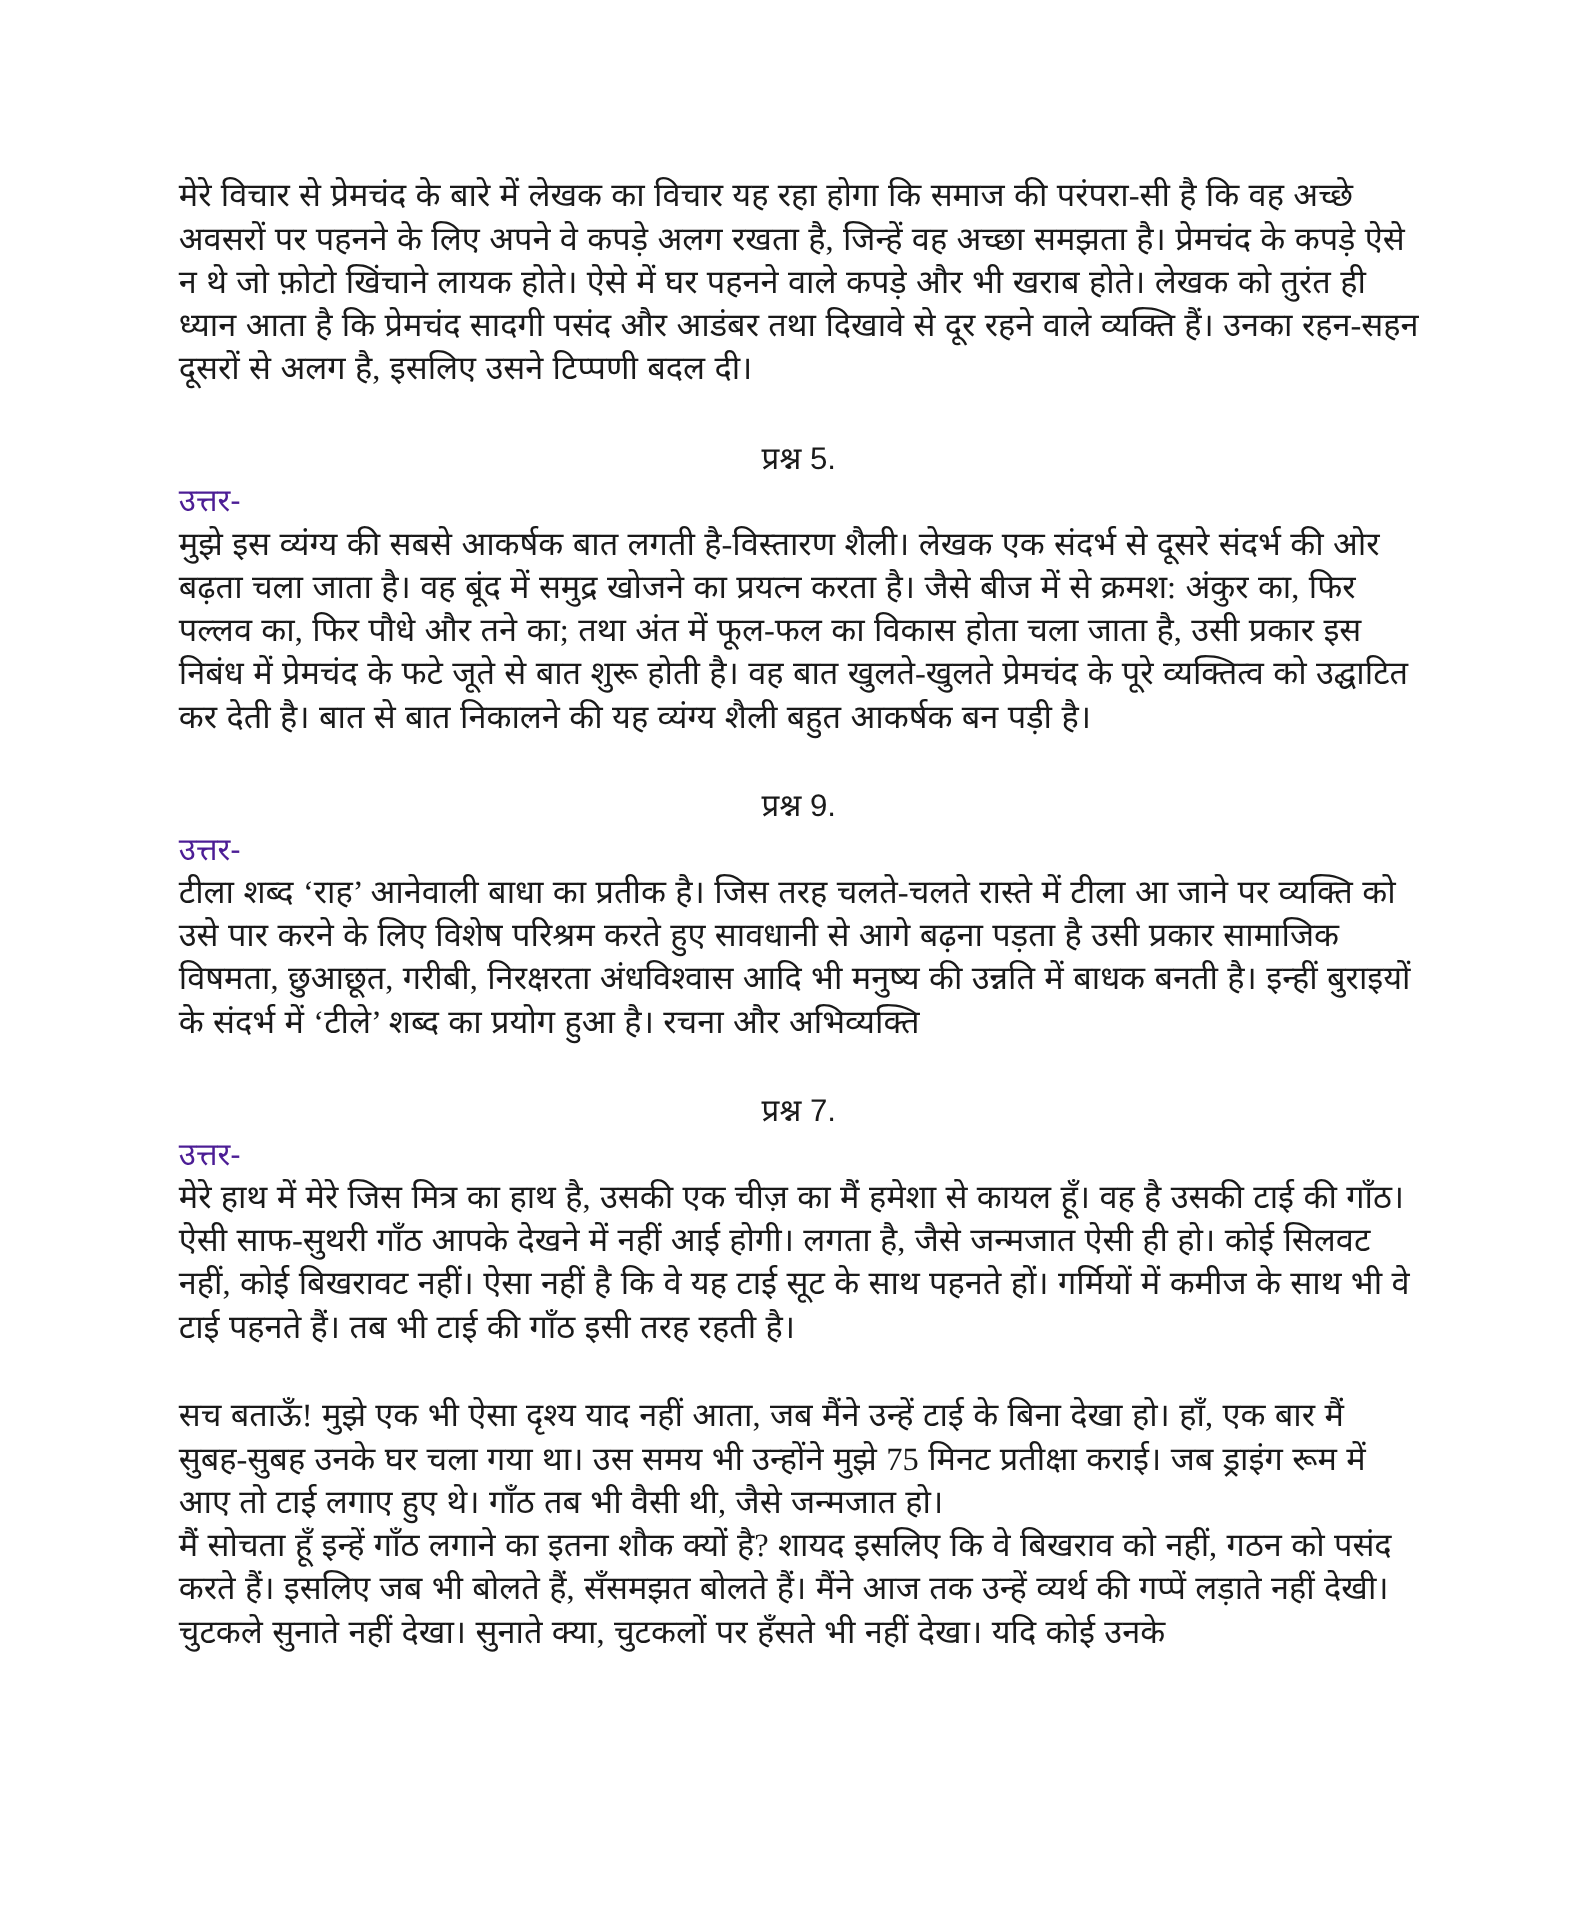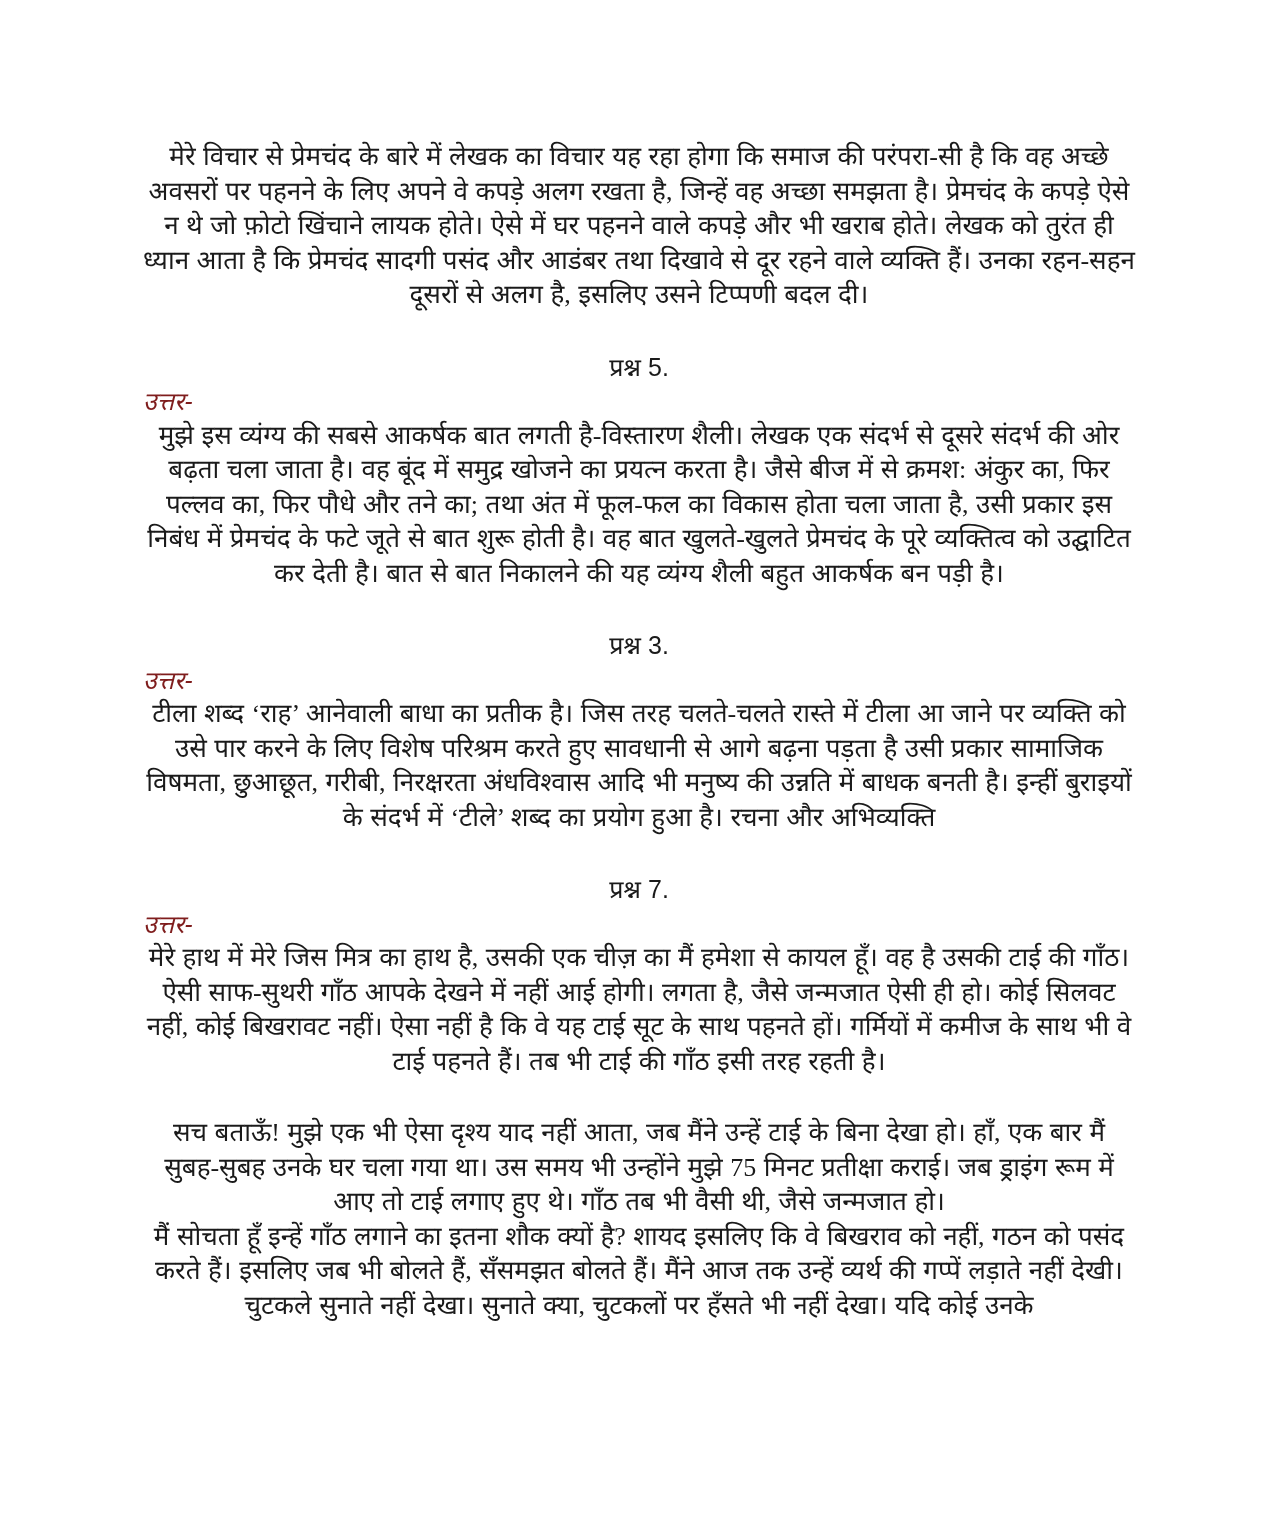--- a/index.html
+++ b/index.html
@@ -15,39 +15,38 @@
   .page {
     width: 1275px;
     height: 1527px;
     background: #ffffff;
     padding: 140px 140px 0 143px;
   }
   .para {
     font-size: 26px;
     line-height: 34.5px;
     color: #1a1a1a;
-    text-align: center;
+    text-align: left;
     word-spacing: 1px;
   }
   .q-block {
     margin-top: 37px;
   }
   .q-label {
     font-family: "Liberation Sans", "DejaVu Sans", sans-serif;
     font-size: 25px;
     line-height: 34.5px;
     color: #1a1a1a;
     text-align: center;
   }
   .answer-label {
     font-family: "Liberation Sans", "DejaVu Sans", sans-serif;
     font-size: 25px;
     line-height: 34.5px;
-    color: #7f1d1d;
-    font-style: italic;
+    color: #4c1d95;
   }
   .follow-para {
     margin-top: 37px;
   }
   .no-gap {
     margin-top: 0;
   }
 </style>
 </head>
 <body>
@@ -56,21 +55,21 @@
 
   <p class="para">मेरे विचार से प्रेमचंद के बारे में लेखक का विचार यह रहा होगा कि समाज की परंपरा-सी है कि वह अच्छे अवसरों पर पहनने के लिए अपने वे कपड़े अलग रखता है, जिन्हें वह अच्छा समझता है। प्रेमचंद के कपड़े ऐसे न थे जो फ़ोटो खिंचाने लायक होते। ऐसे में घर पहनने वाले कपड़े और भी खराब होते। लेखक को तुरंत ही ध्यान आता है कि प्रेमचंद सादगी पसंद और आडंबर तथा दिखावे से दूर रहने वाले व्यक्ति हैं। उनका रहन-सहन दूसरों से अलग है, इसलिए उसने टिप्पणी बदल दी।</p>
 
   <section class="q-block">
     <p class="q-label">प्रश्न 5.</p>
     <p class="answer-label">उत्तर-</p>
     <p class="para">मुझे इस व्यंग्य की सबसे आकर्षक बात लगती है-विस्तारण शैली। लेखक एक संदर्भ से दूसरे संदर्भ की ओर बढ़ता चला जाता है। वह बूंद में समुद्र खोजने का प्रयत्न करता है। जैसे बीज में से क्रमश: अंकुर का, फिर पल्लव का, फिर पौधे और तने का; तथा अंत में फूल-फल का विकास होता चला जाता है, उसी प्रकार इस निबंध में प्रेमचंद के फटे जूते से बात शुरू होती है। वह बात खुलते-खुलते प्रेमचंद के पूरे व्यक्तित्व को उद्घाटित कर देती है। बात से बात निकालने की यह व्यंग्य शैली बहुत आकर्षक बन पड़ी है।</p>
   </section>
 
   <section class="q-block">
-    <p class="q-label">प्रश्न 3.</p>
+    <p class="q-label">प्रश्न 9.</p>
     <p class="answer-label">उत्तर-</p>
     <p class="para">टीला शब्द ‘राह’ आनेवाली बाधा का प्रतीक है। जिस तरह चलते-चलते रास्ते में टीला आ जाने पर व्यक्ति को उसे पार करने के लिए विशेष परिश्रम करते हुए सावधानी से आगे बढ़ना पड़ता है उसी प्रकार सामाजिक विषमता, छुआछूत, गरीबी, निरक्षरता अंधविश्वास आदि भी मनुष्य की उन्नति में बाधक बनती है। इन्हीं बुराइयों के संदर्भ में ‘टीले’ शब्द का प्रयोग हुआ है। रचना और अभिव्यक्ति</p>
   </section>
 
   <section class="q-block">
     <p class="q-label">प्रश्न 7.</p>
     <p class="answer-label">उत्तर-</p>
     <p class="para">मेरे हाथ में मेरे जिस मित्र का हाथ है, उसकी एक चीज़ का मैं हमेशा से कायल हूँ। वह है उसकी टाई की गाँठ। ऐसी साफ-सुथरी गाँठ आपके देखने में नहीं आई होगी। लगता है, जैसे जन्मजात ऐसी ही हो। कोई सिलवट नहीं, कोई बिखरावट नहीं। ऐसा नहीं है कि वे यह टाई सूट के साथ पहनते हों। गर्मियों में कमीज के साथ भी वे टाई पहनते हैं। तब भी टाई की गाँठ इसी तरह रहती है।</p>
     <p class="para follow-para">सच बताऊँ! मुझे एक भी ऐसा दृश्य याद नहीं आता, जब मैंने उन्हें टाई के बिना देखा हो। हाँ, एक बार मैं सुबह-सुबह उनके घर चला गया था। उस समय भी उन्होंने मुझे 75 मिनट प्रतीक्षा कराई। जब ड्राइंग रूम में आए तो टाई लगाए हुए थे। गाँठ तब भी वैसी थी, जैसे जन्मजात हो।</p>
     <p class="para no-gap">मैं सोचता हूँ इन्हें गाँठ लगाने का इतना शौक क्यों है? शायद इसलिए कि वे बिखराव को नहीं, गठन को पसंद करते हैं। इसलिए जब भी बोलते हैं, सँसमझत बोलते हैं। मैंने आज तक उन्हें व्यर्थ की गप्पें लड़ाते नहीं देखी। चुटकले सुनाते नहीं देखा। सुनाते क्या, चुटकलों पर हँसते भी नहीं देखा। यदि कोई उनके</p>

